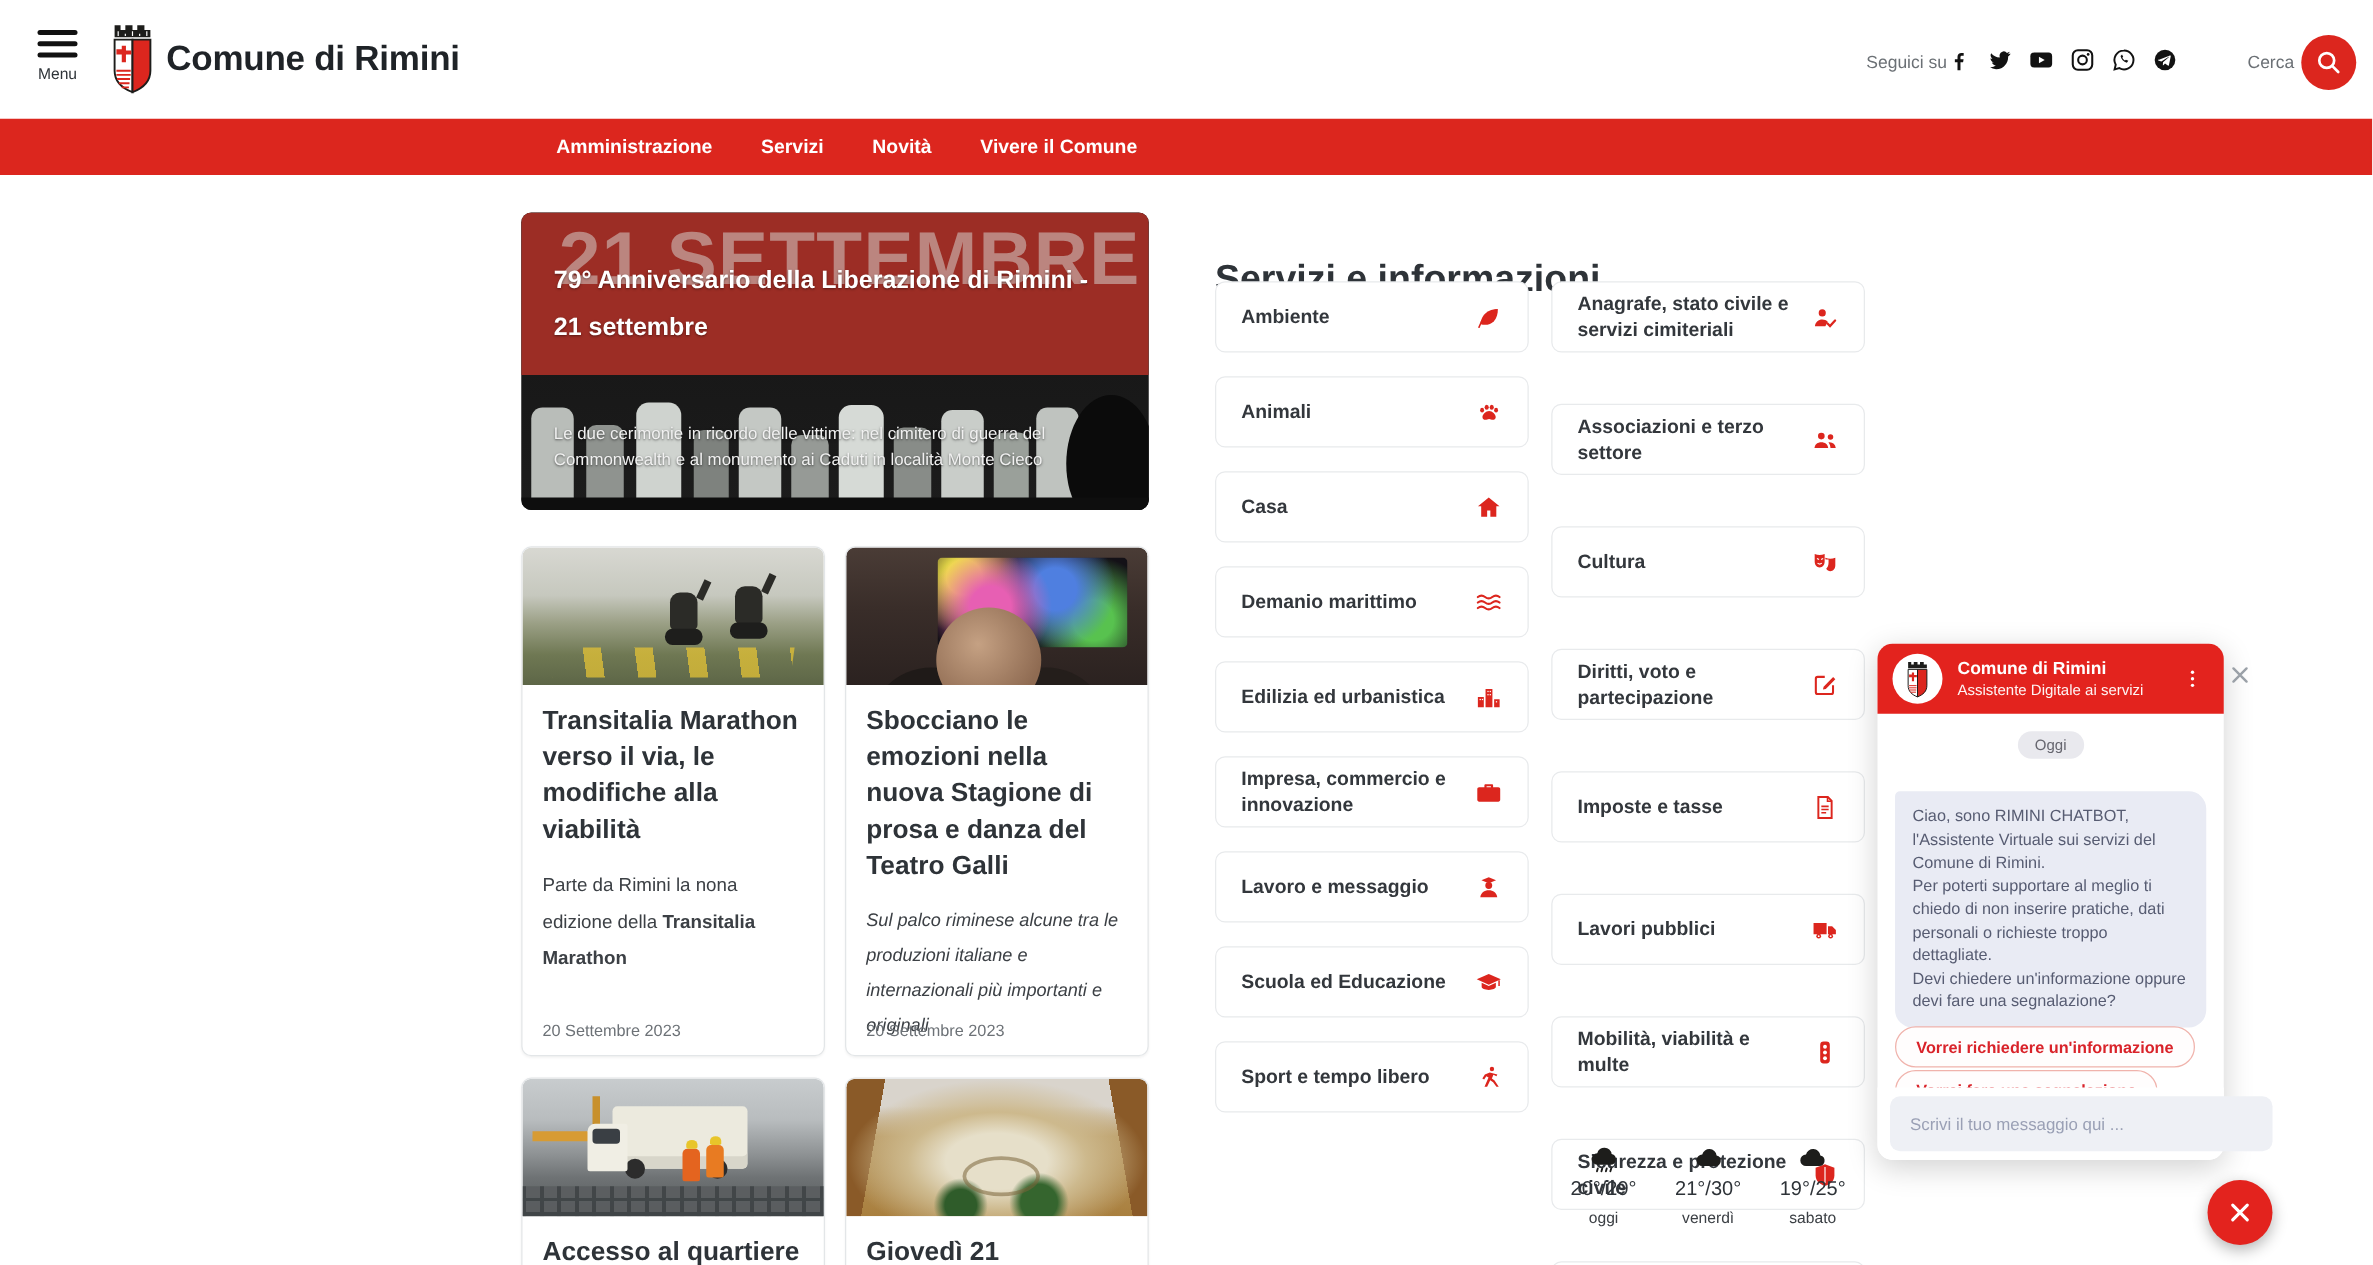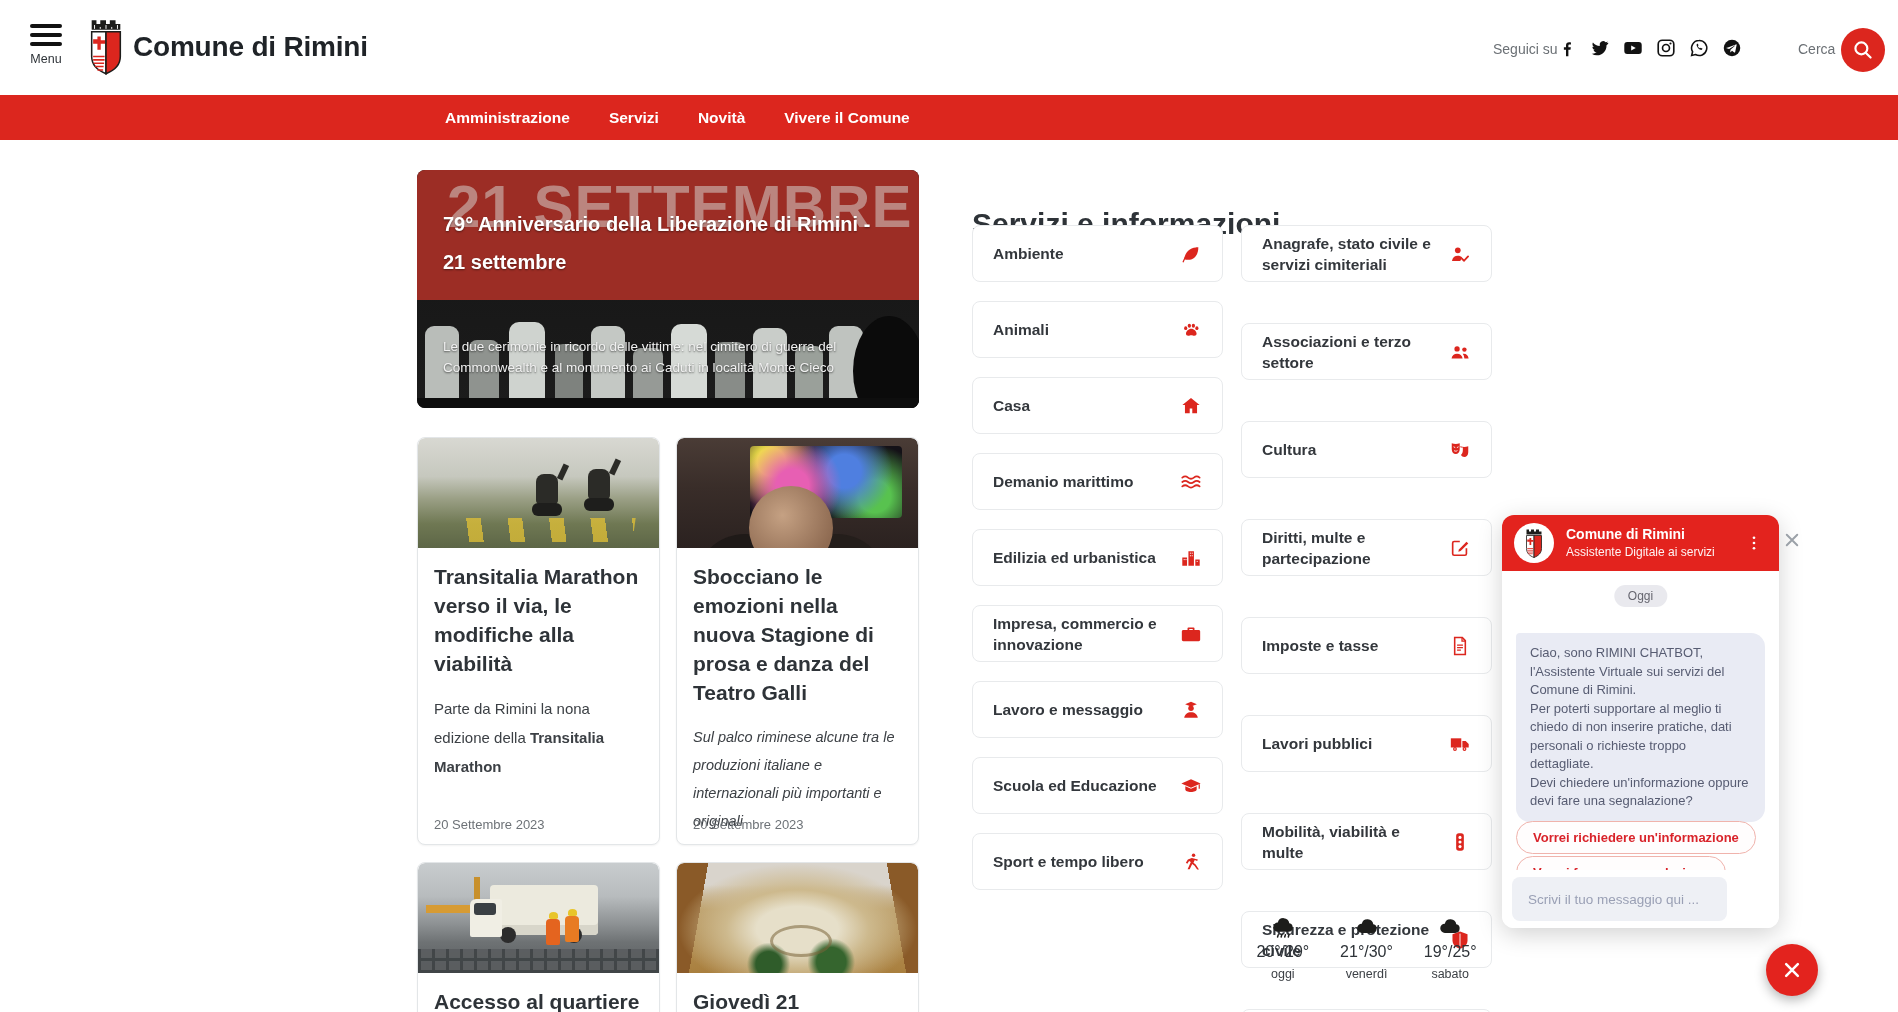--- a/index.html
+++ b/index.html
@@ -119,21 +119,21 @@
   #chat-menu{position:absolute;right:16px;top:17px;width:18px;height:22px;color:#fff;cursor:pointer;}
   #chat-menu svg{width:18px;height:22px;}
   #chat-close{position:absolute;left:1783px;top:531px;width:18px;height:18px;color:#9ba1a8;cursor:pointer;}
   #chat-close svg{width:18px;height:18px;}
   #chat-day{position:absolute;left:50%;top:70px;transform:translateX(-50%);background:#e9e9ee;color:#66666f;font-size:12px;padding:4px 14px;border-radius:12px;}
   #chat-bubble{position:absolute;left:14px;top:118px;width:249px;background:#e9ebf4;border-radius:4px 14px 14px 14px;padding:11px 14px;font-size:13px;line-height:18.5px;color:#575c72;white-space:pre-line;}
   .chat-reply{position:absolute;left:14px;height:33px;border:1.5px solid #f0b3ac;border-radius:17px;background:#fffdfd;color:#d9232a;font-size:13px;font-weight:700;padding:0 16px;line-height:30px;cursor:pointer;white-space:nowrap;}
   #chat-reply-1{top:306px;}
   #chat-reply-2{top:341px;}
   #chat-inputbar{position:absolute;left:0;bottom:0;width:100%;height:58px;background:#fff;border-radius:0 0 12px 12px;}
-  #chat-input{position:absolute;left:10px;top:7px;width:215px;height:44px;background:#eef0f5;border:none;border-radius:8px;padding:0 16px;font-size:13.5px;color:#3c4045;}
+  #chat-input{position:absolute;left:10px;top:7px;width:306px;height:44px;background:#eef0f5;border:none;border-radius:8px;padding:0 16px;font-size:13.5px;color:#3c4045;}
   #chat-input::placeholder{color:#9aa0b5;}
   #chat-fab{position:absolute;left:1766px;top:944px;width:52px;height:52px;border-radius:50%;background:#e3231e;box-shadow:0 4px 12px rgba(0,0,0,.3);cursor:pointer;display:flex;align-items:center;justify-content:center;color:#fff;}
   #chat-fab svg{width:20px;height:20px;}
 </style>
 </head>
 <body>
 
 <div id="page">
 
   <header id="header">
@@ -404,21 +404,21 @@
           <svg viewBox="0 0 24 24" fill="currentColor">
             <path d="M3 4.6c2.9 1.1 5.8 1.1 8.7 0v6.6c0 3-1.9 5.2-4.35 5.2S3 14.2 3 11.2z"></path>
             <path d="M12.3 7.8c2.9 1.1 5.8 1.1 8.7 0v6.6c0 3-1.9 5.2-4.35 5.2-1.5 0-2.8-.8-3.6-2.1 1.3-1.3 2.05-3.2 2.05-5.3V9.3c-1 .1-1.9 0-2.8-.2z"></path>
             <g stroke="#fff" stroke-width="1" fill="none">
               <path d="M5 8.5l1.8.9M10.4 8.5l-1.8.9M5.5 12.6c1 .9 2.7.9 3.7 0"></path>
             </g>
           </svg>
         </span>
       </div>
       <div class="svc-card">
-        <span class="svc-label">Diritti, multe e partecipazione</span>
+        <span class="svc-label">Diritti, voto e partecipazione</span>
         <span class="svc-icon">
           <svg viewBox="0 0 24 24" fill="currentColor">
             <path d="M19 12.2v6.1c0 .9-.7 1.6-1.6 1.6H5.6c-.9 0-1.6-.7-1.6-1.6V6.5c0-.9.7-1.6 1.6-1.6h6.2" fill="none" stroke="currentColor" stroke-width="1.8"></path>
             <path d="M10.8 13.5l8.3-8.4 1.9 1.9-8.3 8.4-2.5.6z"></path>
           </svg>
         </span>
       </div>
       <div class="svc-card">
         <span class="svc-label">Imposte e tasse</span>
         <span class="svc-icon">

